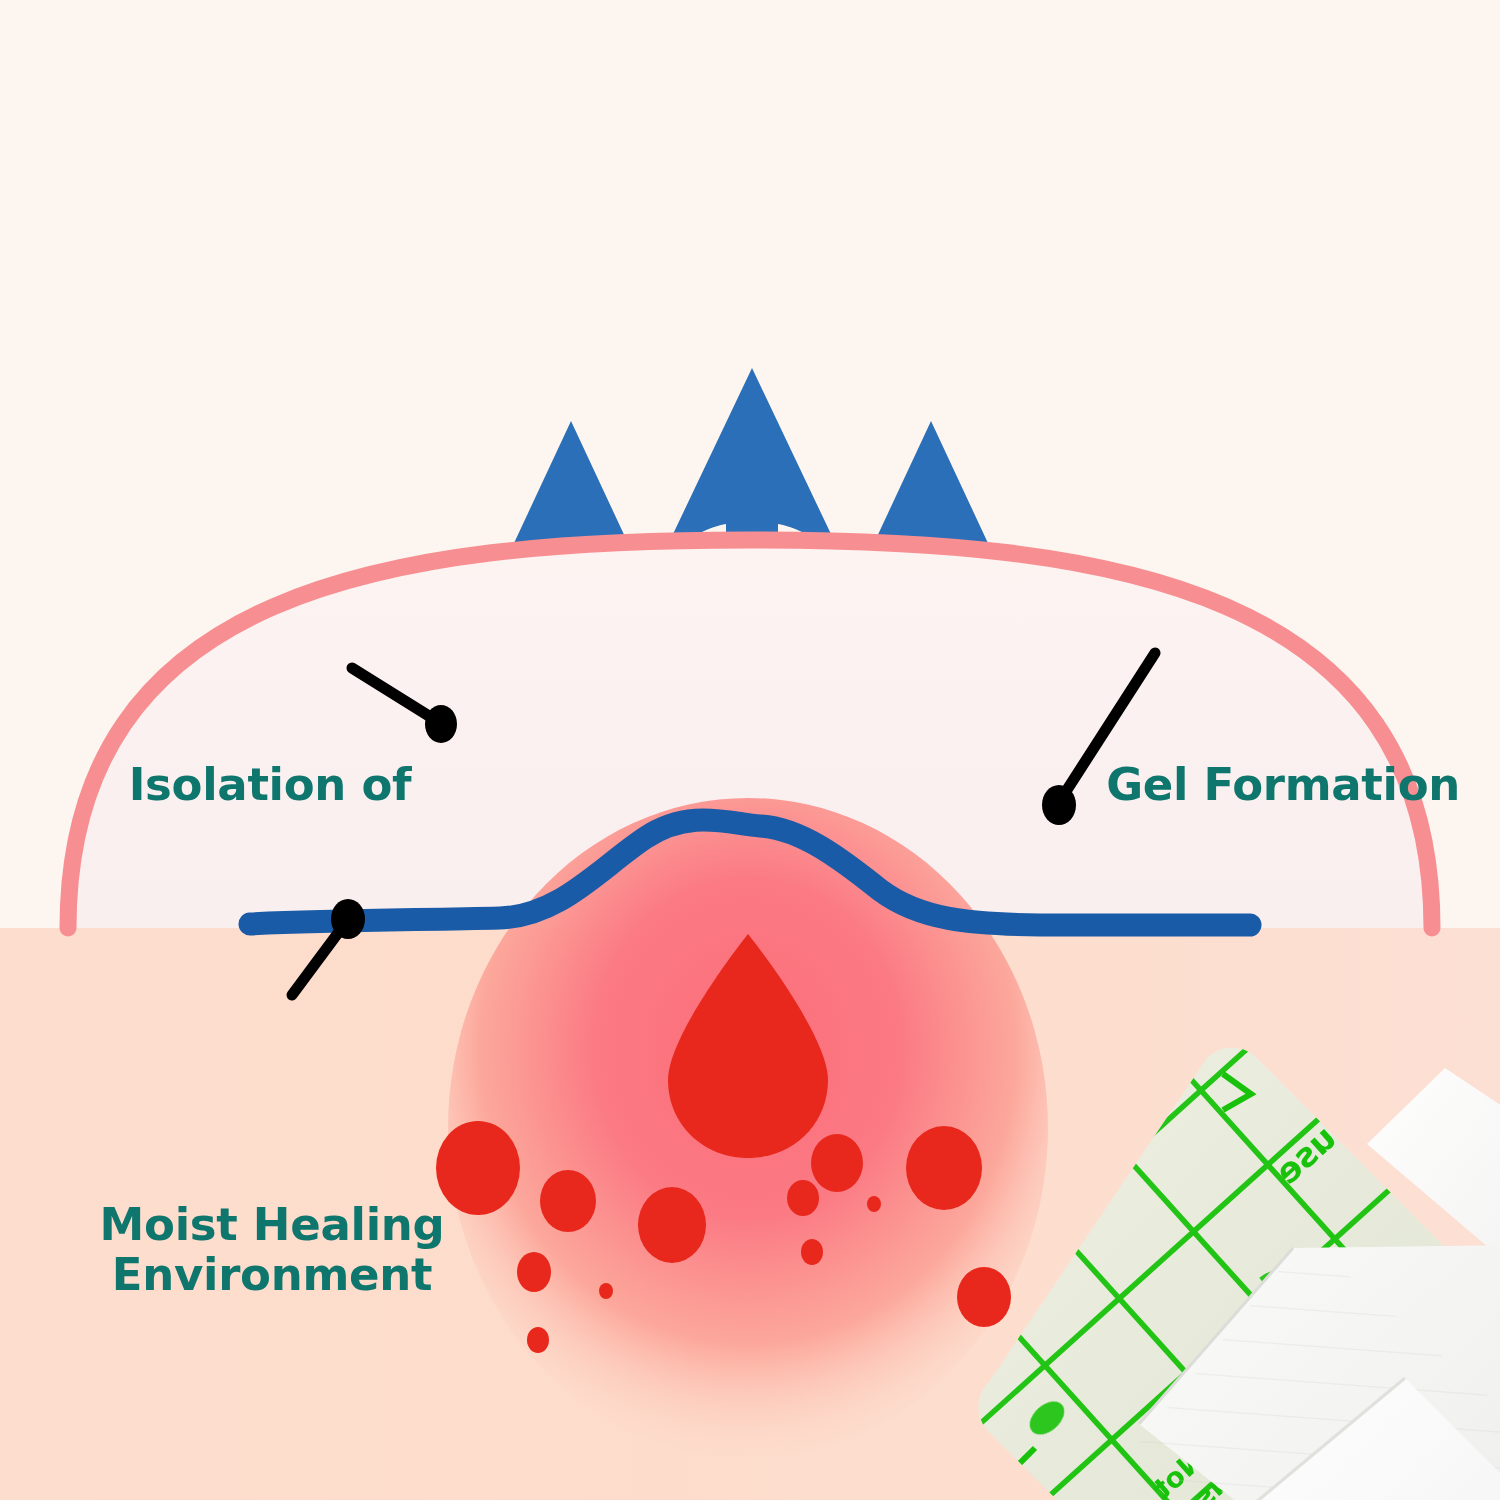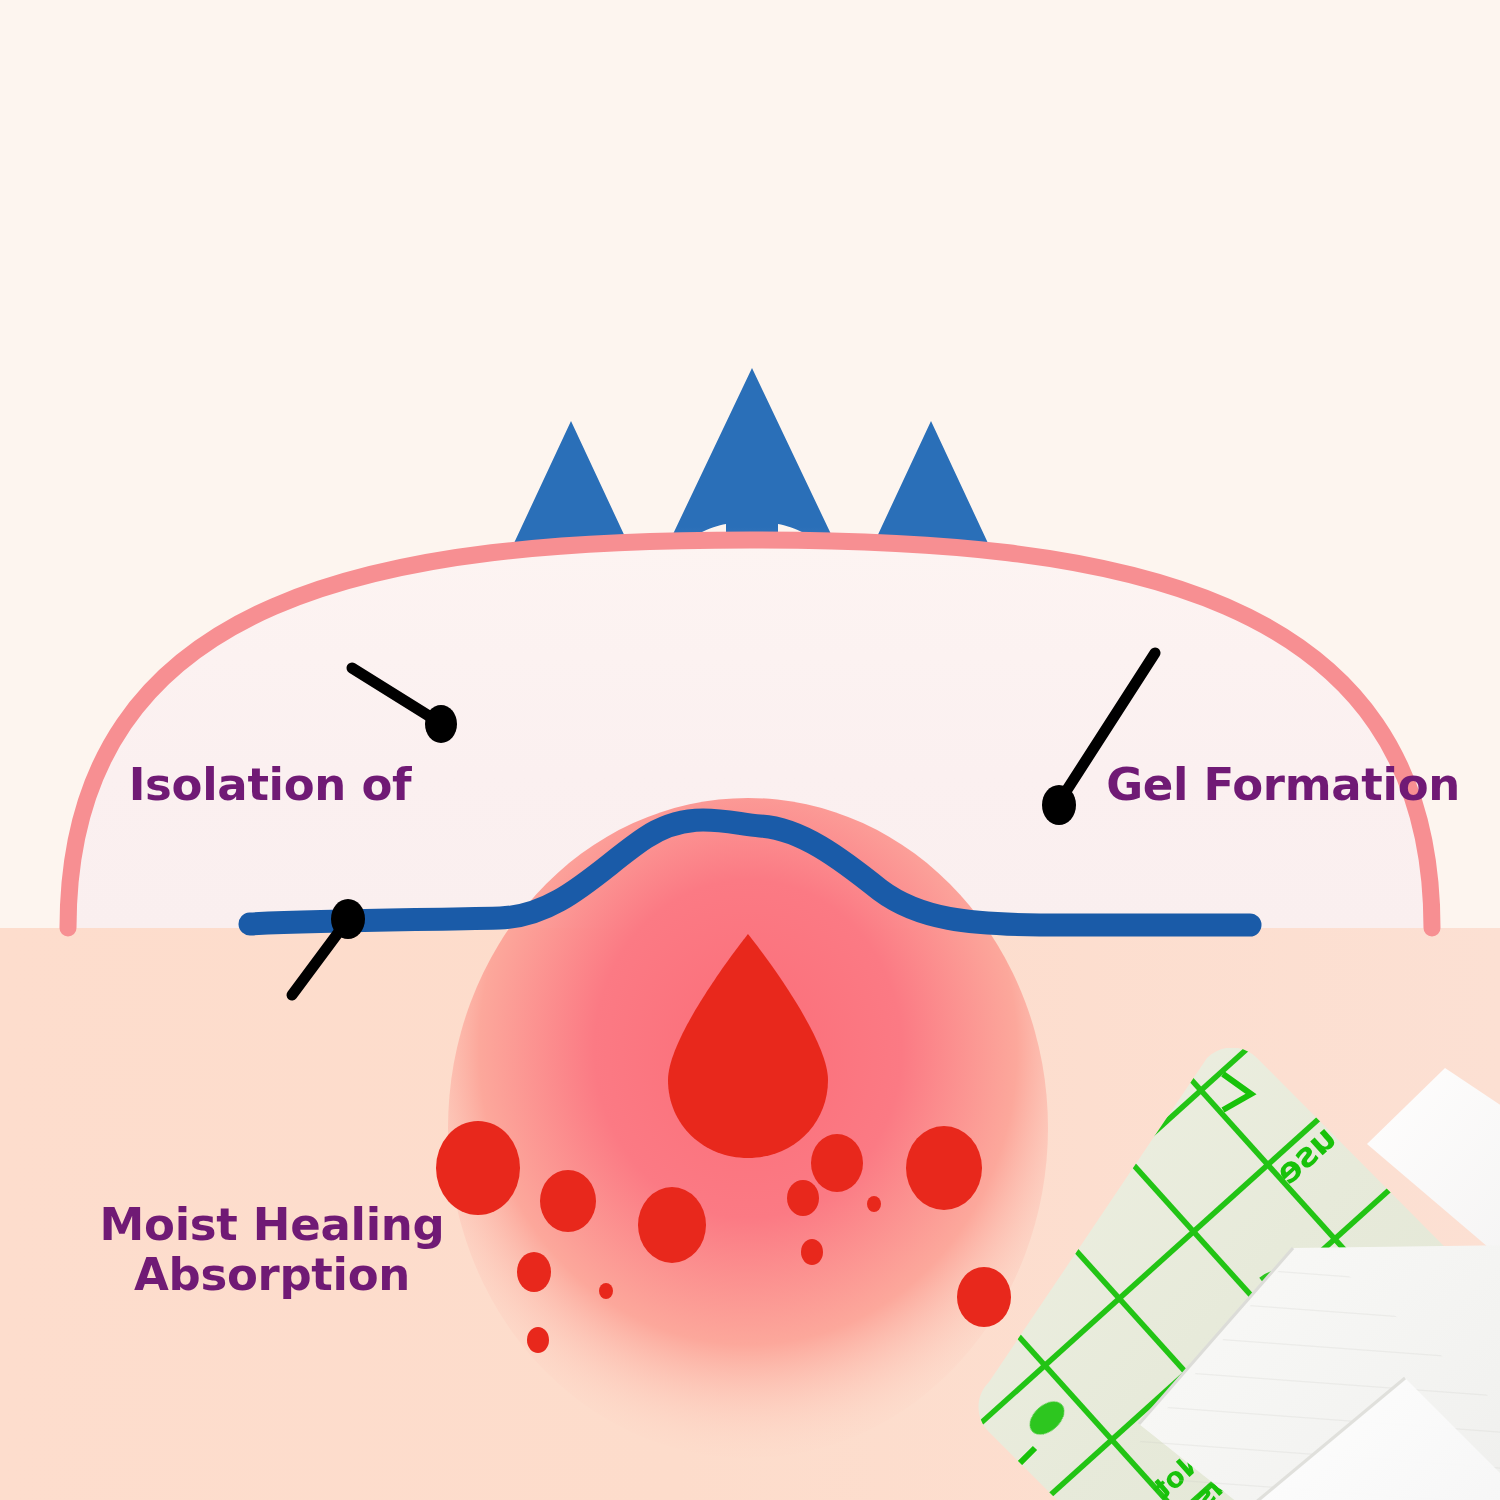--- a/index.html
+++ b/index.html
@@ -60,21 +60,21 @@
     left: 0;
     top: 0;
     width: 1500px;
     height: 1332px;
     display: block;
   }
 
   
   .callout {
     position: absolute;
-    color: #701a75;
+    color: #0f766e;
     font-family: "DejaVu Sans", sans-serif;
     font-weight: bold;
     font-size: 45px;
     line-height: 1.12;
     z-index: 30;
     letter-spacing: -0.3px;
   }
   .callout-isolation {
     left: 60px;
     top: 592px;
@@ -380,17 +380,17 @@
     <div class="callout callout-isolation">
       <span class="line">Isolation of</span>
     </div>
 
     <div class="callout callout-gel">
       <span class="line">Gel Formation</span>
     </div>
 
     <div class="callout callout-moist">
       <span class="line">Moist Healing</span>
-      <span class="line">Absorption</span>
+      <span class="line">Environment</span>
     </div>
 
   </div>
 </div>
 
 </body></html>

